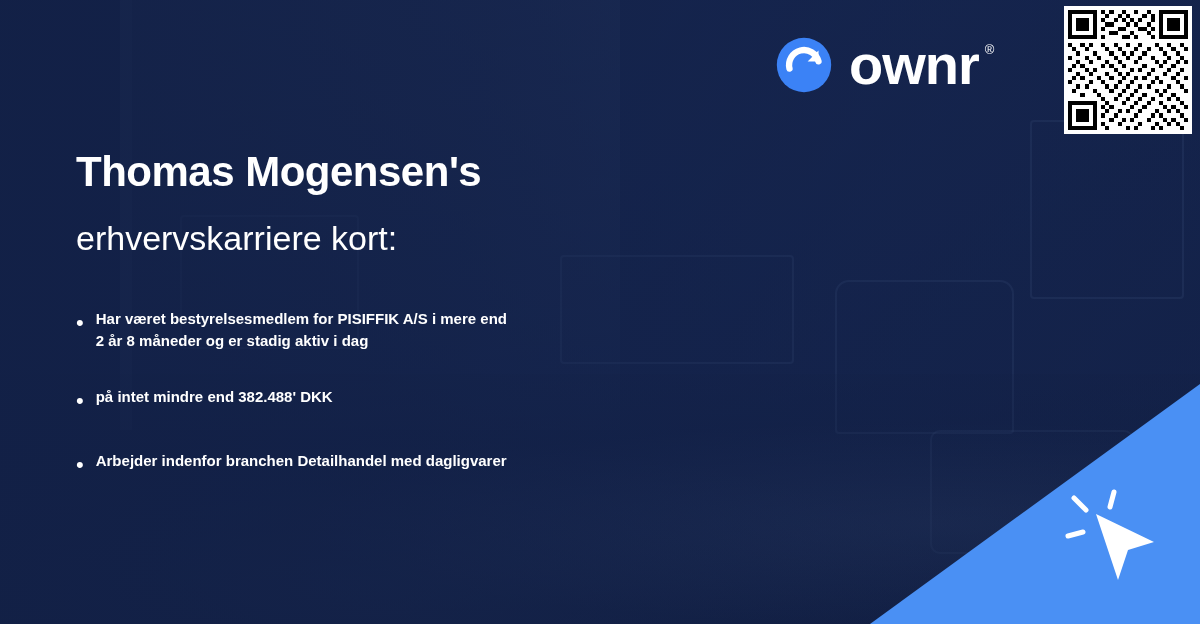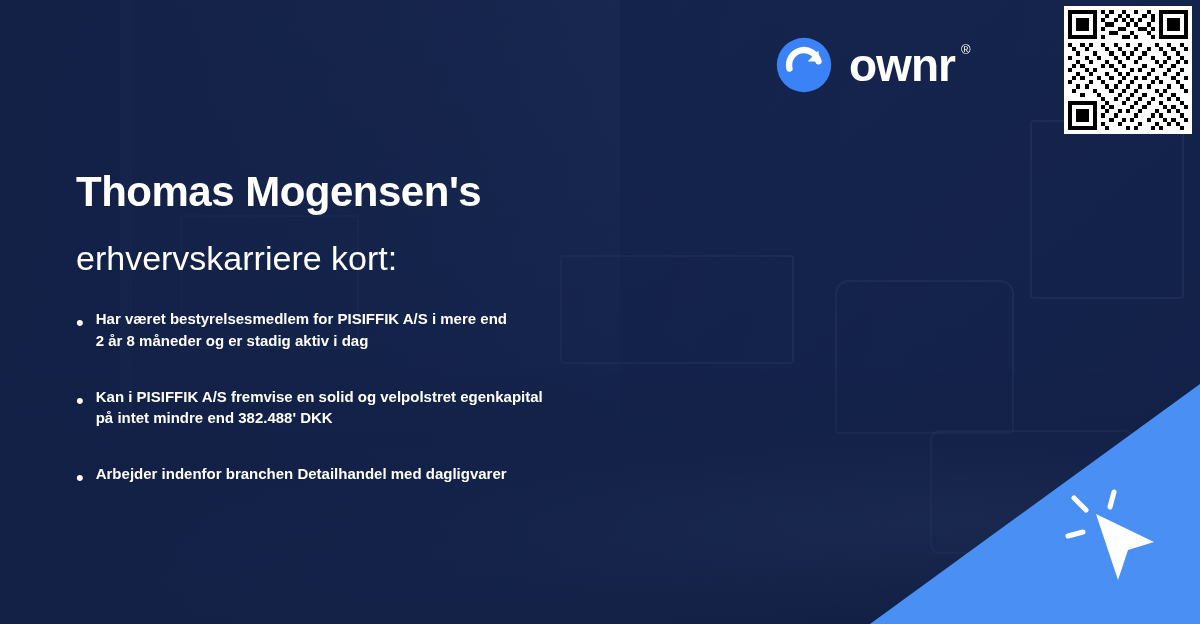--- a/index.html
+++ b/index.html
@@ -86,21 +86,21 @@
     display: flex;
     align-items: center;
     gap: 16px;
   }
   .logo-mark {
     width: 58px;
     height: 58px;
   }
   .logo-text {
     color: #ffffff;
-    font-size: 46px;
+    font-size: 56px;
     font-weight: bold;
     letter-spacing: -1px;
     line-height: 1;
     text-align: right;
   }
   .logo-reg {
     color: #ffffff;
     font-size: 13px;
     align-self: flex-start;
     margin-top: 6px;
@@ -117,21 +117,21 @@
     background: #ffffff;
     padding: 4px;
     box-sizing: border-box;
   }
   .qr svg { display: block; }
 
   
   .headline {
     position: absolute;
     left: 76px;
-    top: 168px;
+    top: 148px;
     color: #ffffff;
   }
   .headline .l1 {
     font-size: 42px;
     font-weight: bold;
     line-height: 1.12;
     letter-spacing: -0.5px;
   }
   .headline .l2 {
     font-size: 34px;
@@ -436,21 +436,20 @@
     <div class="bullet">
       <span class="dot">•</span>
       <span class="txt">
         <span>Har været bestyrelsesmedlem for PISIFFIK A/S i mere end</span>
         <span class="sub">2 år 8 måneder og er stadig aktiv i dag</span>
       </span>
     </div>
     <div class="bullet">
       <span class="dot">•</span>
       <span class="txt">
-        <span>Kan i PISIFFIK A/S fremvise en solid og velpolstret egenkapital</span>
         <span class="sub">på intet mindre end 382.488' DKK</span>
       </span>
     </div>
     <div class="bullet">
       <span class="dot">•</span>
       <span class="txt">
         <span>Arbejder indenfor branchen Detailhandel med dagligvarer</span>
       </span>
     </div>
   </div>

